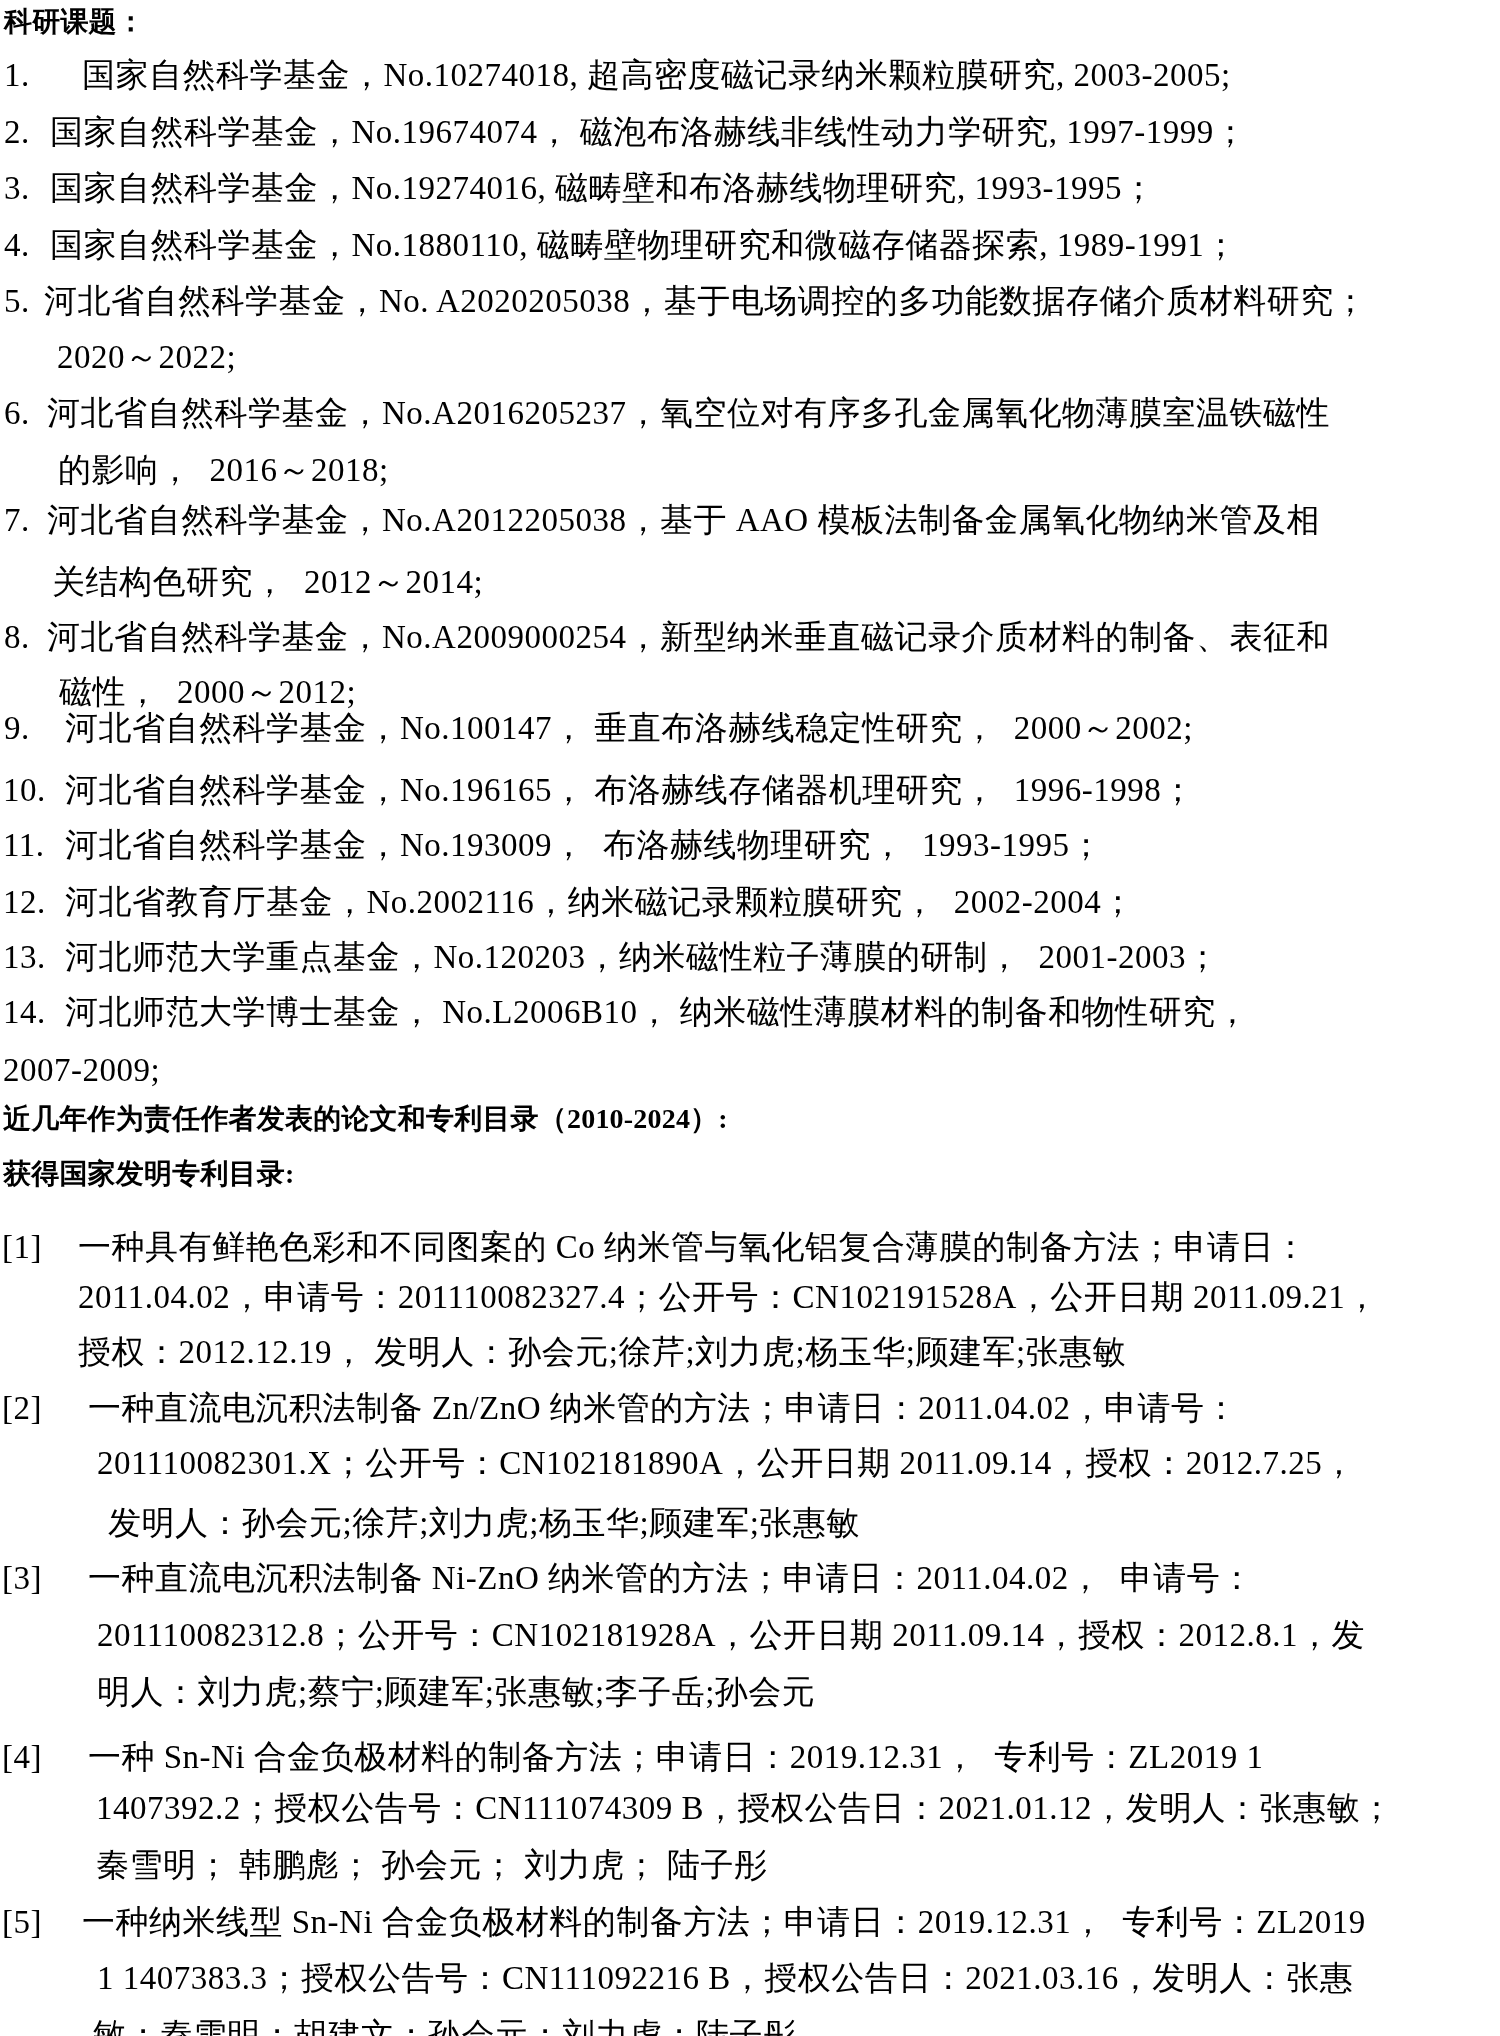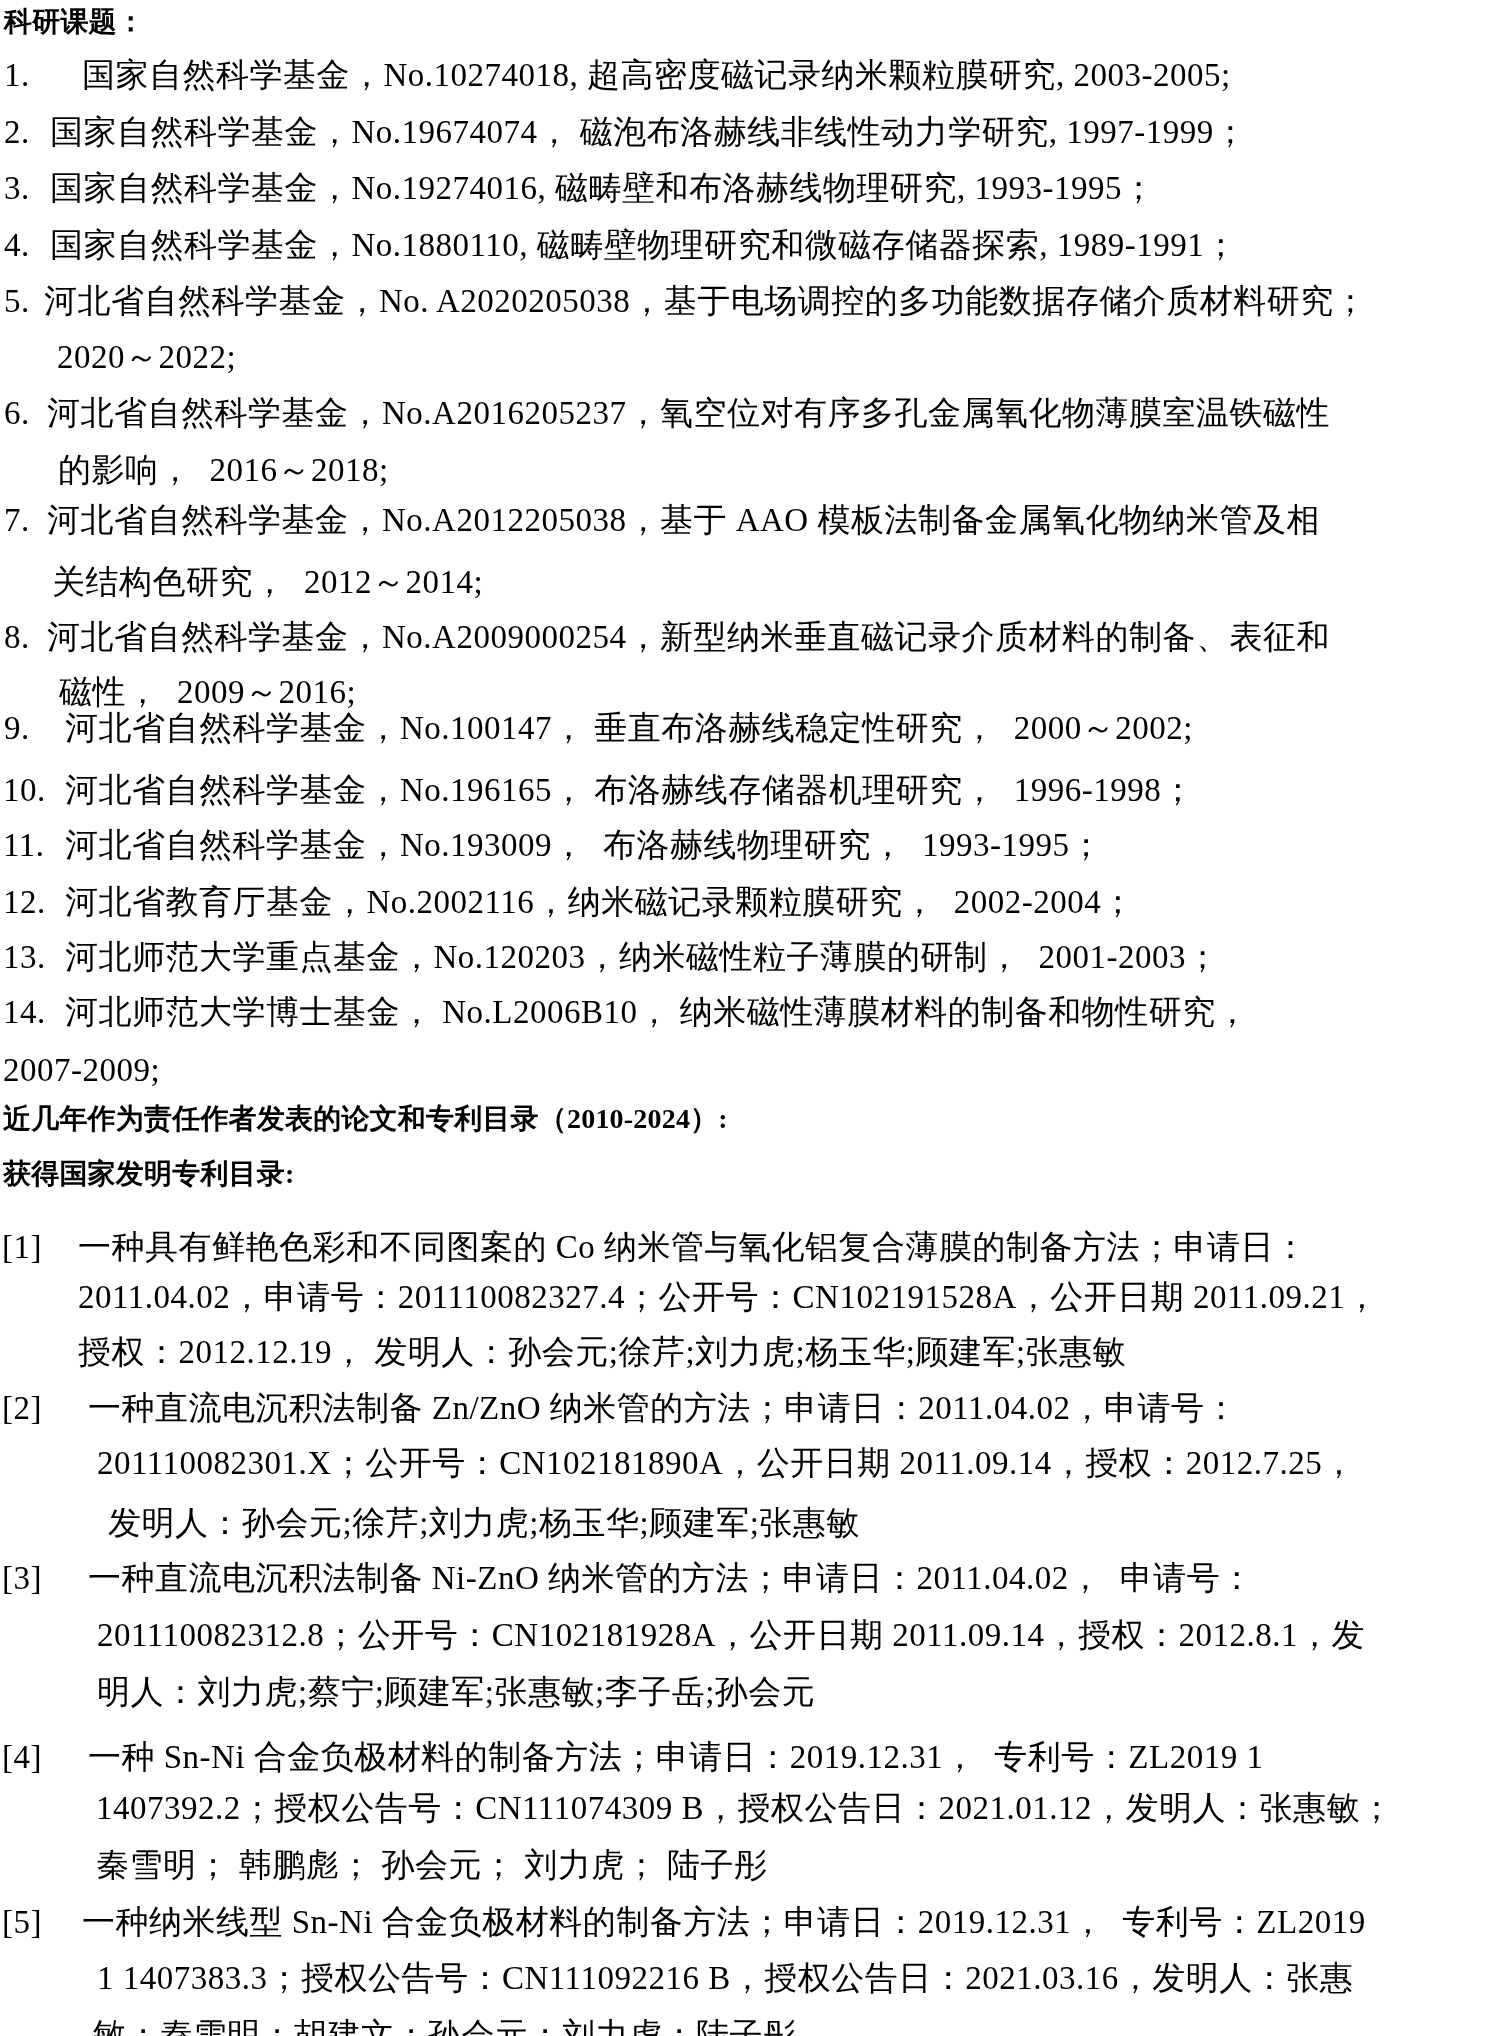--- a/index.html
+++ b/index.html
@@ -47,21 +47,21 @@
     <div class="tline" data-name="grant-item-5-line-1" style="left: 44px; top: 283px;">河北省自然科学基金，No. A2020205038，基于电场调控的多功能数据存储介质材料研究；</div>
     <div class="tline" data-name="grant-item-5-line-2" style="left: 57px; top: 339px;">2020～2022;</div>
     <div class="tline" data-name="grant-item-6-number" style="left: 4px; top: 395px;">6.</div>
     <div class="tline" data-name="grant-item-6-line-1" style="left: 47px; top: 395px;">河北省自然科学基金，No.A2016205237，氧空位对有序多孔金属氧化物薄膜室温铁磁性</div>
     <div class="tline" data-name="grant-item-6-line-2" style="left: 58px; top: 452px;">的影响，  2016～2018;</div>
     <div class="tline" data-name="grant-item-7-number" style="left: 4px; top: 502px;">7.</div>
     <div class="tline" data-name="grant-item-7-line-1" style="left: 47px; top: 502px;">河北省自然科学基金，No.A2012205038，基于 AAO 模板法制备金属氧化物纳米管及相</div>
     <div class="tline" data-name="grant-item-7-line-2" style="left: 44px; top: 564px; margin-left: 8px;">关结构色研究，  2012～2014;</div>
     <div class="tline" data-name="grant-item-8-number" style="left: 4px; top: 619px;">8.</div>
     <div class="tline" data-name="grant-item-8-line-1" style="left: 47px; top: 619px;">河北省自然科学基金，No.A2009000254，新型纳米垂直磁记录介质材料的制备、表征和</div>
-    <div class="tline" data-name="grant-item-8-line-2" style="left: 59px; top: 674px;">磁性，  2009～2016;</div>
+    <div class="tline" data-name="grant-item-8-line-2" style="left: 59px; top: 674px;">磁性，  2000～2012;</div>
     <div class="tline" data-name="grant-item-9-number" style="left: 4px; top: 710px;">9.</div>
     <div class="tline" data-name="grant-item-9-line-1" style="left: 65px; top: 710px;">河北省自然科学基金，No.100147， 垂直布洛赫线稳定性研究，  2000～2002;</div>
     <div class="tline" data-name="grant-item-10-number" style="left: 3px; top: 772px;">10.</div>
     <div class="tline" data-name="grant-item-10-line-1" style="left: 65px; top: 772px;">河北省自然科学基金，No.196165， 布洛赫线存储器机理研究，  1996-1998；</div>
     <div class="tline" data-name="grant-item-11-number" style="left: 3px; top: 827px;">11.</div>
     <div class="tline" data-name="grant-item-11-line-1" style="left: 65px; top: 827px;">河北省自然科学基金，No.193009，  布洛赫线物理研究，  1993-1995；</div>
     <div class="tline" data-name="grant-item-12-number" style="left: 3px; top: 884px;">12.</div>
     <div class="tline" data-name="grant-item-12-line-1" style="left: 65px; top: 884px;">河北省教育厅基金，No.2002116，纳米磁记录颗粒膜研究，  2002-2004；</div>
     <div class="tline" data-name="grant-item-13-number" style="left: 3px; top: 939px;">13.</div>
     <div class="tline" data-name="grant-item-13-line-1" style="left: 65px; top: 939px;">河北师范大学重点基金，No.120203，纳米磁性粒子薄膜的研制，  2001-2003；</div>

